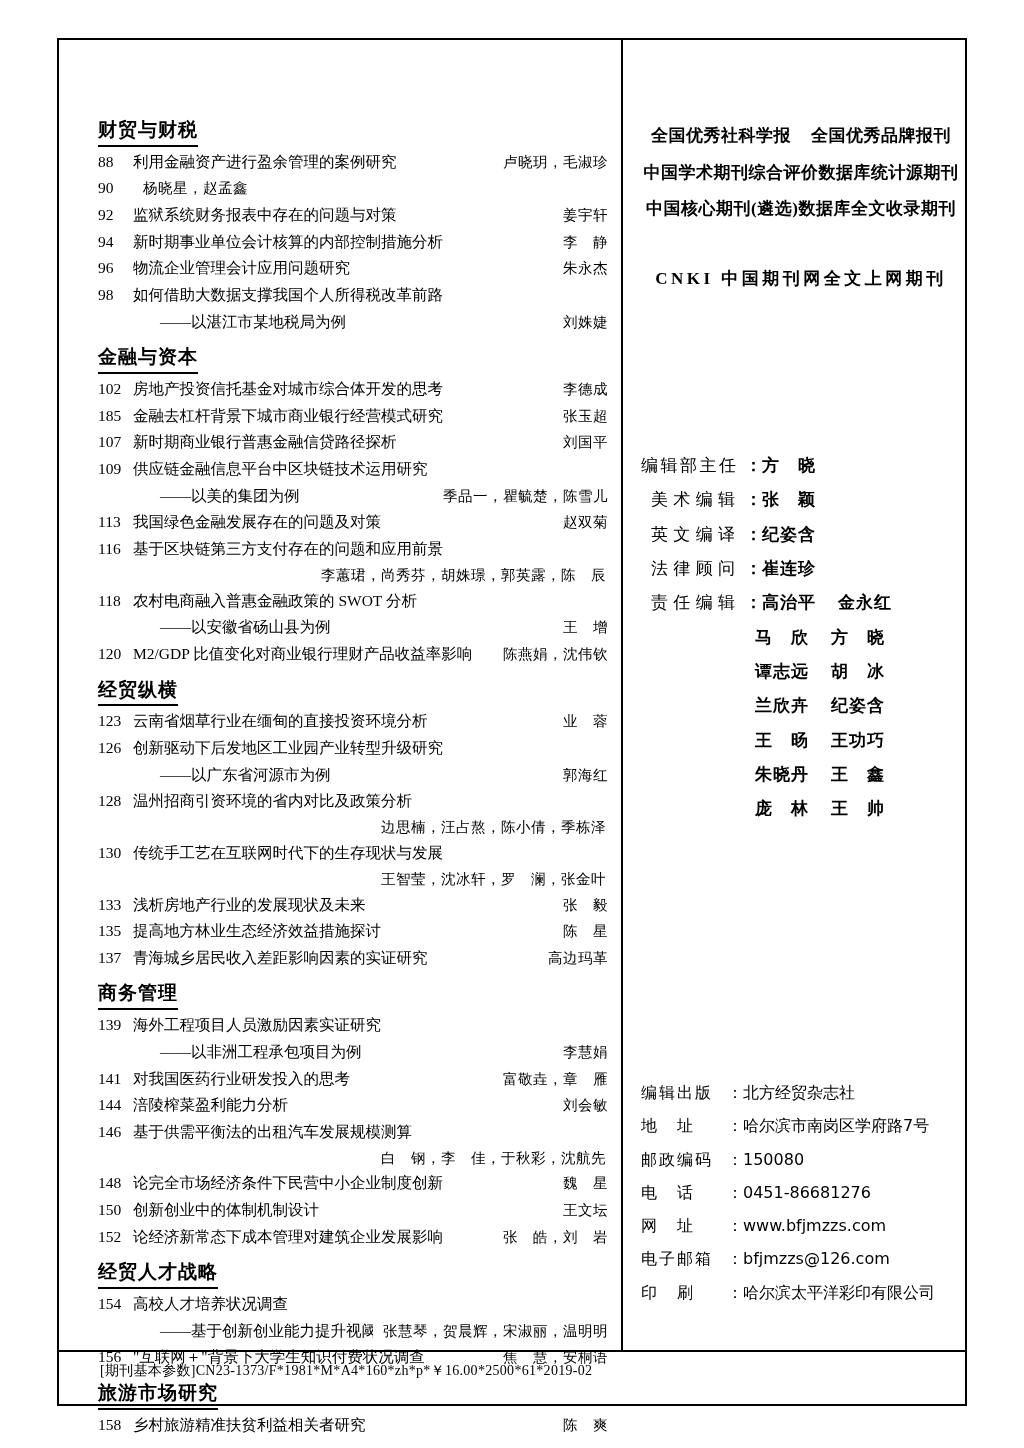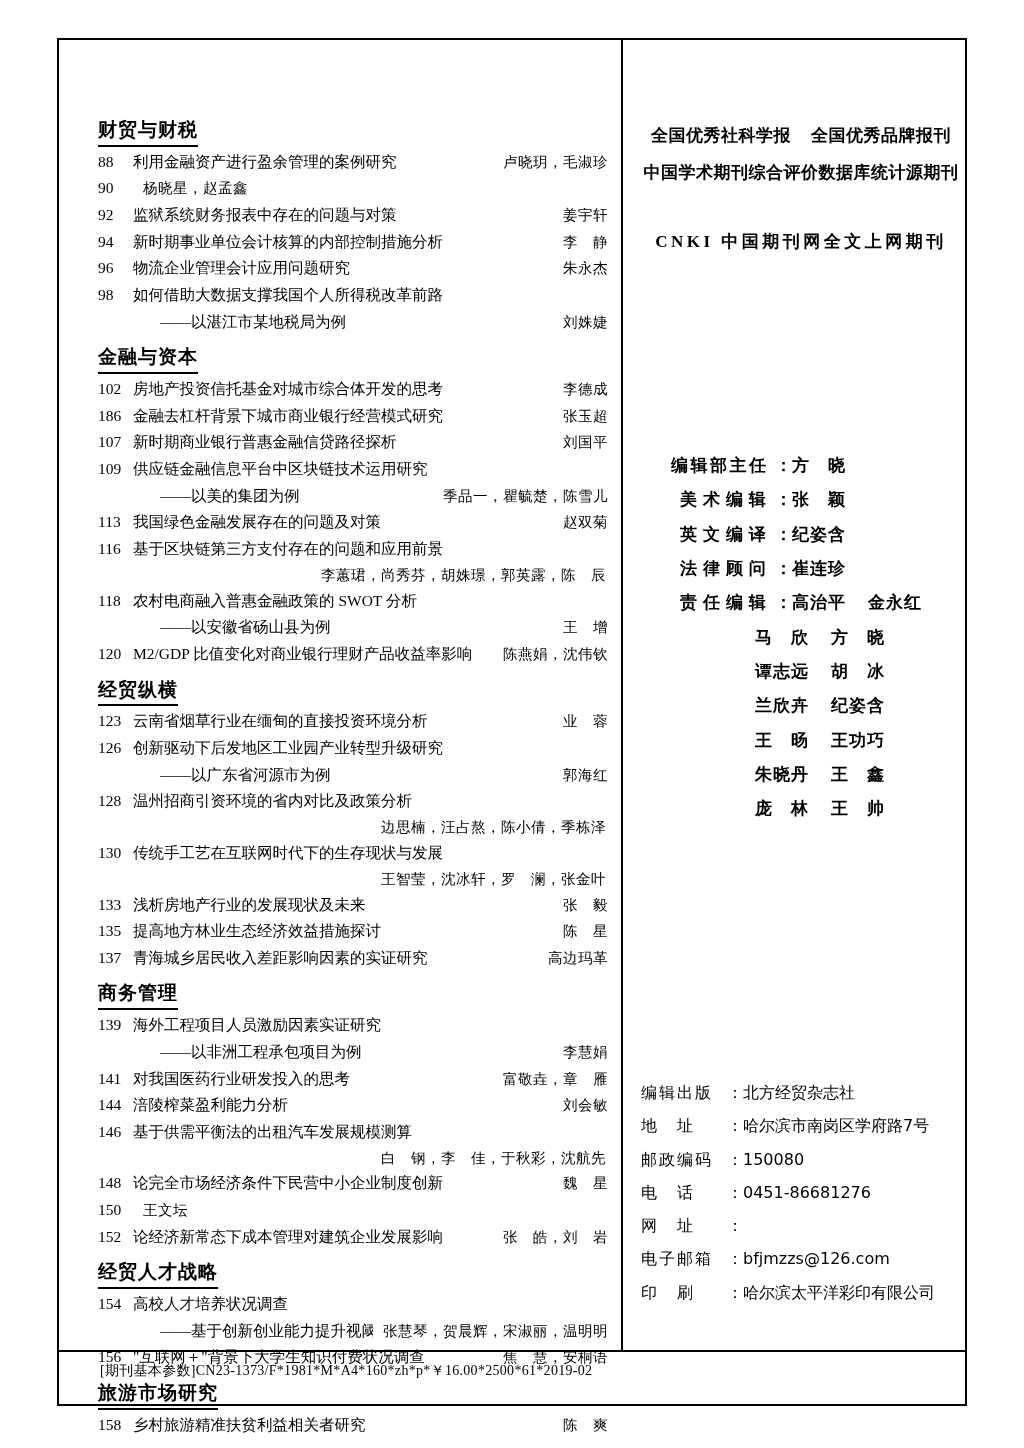--- a/index.html
+++ b/index.html
@@ -138,24 +138,23 @@
     font-family: "DejaVu Sans", "Liberation Sans", sans-serif;
     font-size: 17px;
     line-height: 2.02;
   }
   .staff-row {
     display: flex;
     align-items: baseline;
     white-space: nowrap;
   }
   .staff-label {
-    font-weight: bold;
+    font-weight: normal;
     flex: 0 0 104px;
     letter-spacing: 2.5px;
-    margin-left: 30px;
   }
   .staff-label.tight { letter-spacing: 0px; text-align: center; }
   .staff-colon { flex: 0 0 10px; font-weight: bold; }
   .staff-val {
     flex: 1 1 auto;
     font-weight: bold;
     letter-spacing: 1px;
   }
   .staff-val .n { display: inline-block; min-width: 76px; }
   .staff-cont { padding-left: 114px; font-weight: bold; letter-spacing: 1px; white-space: nowrap;}
@@ -220,21 +219,21 @@
           <span class="auth"></span>
         </div><div class="cont">
           <span class="ttl">——以湛江市某地税局为例</span>
           <span class="auth">刘姝婕</span>
         </div></div>
       <div class="sect"><div class="sect-head">金融与资本</div><div class="entry">
           <span class="pg">102</span>
           <span class="ttl">房地产投资信托基金对城市综合体开发的思考</span>
           <span class="auth">李德成</span>
         </div><div class="entry">
-          <span class="pg">186</span>
+          <span class="pg">185</span>
           <span class="ttl">金融去杠杆背景下城市商业银行经营模式研究</span>
           <span class="auth">张玉超</span>
         </div><div class="entry">
           <span class="pg">107</span>
           <span class="ttl">新时期商业银行普惠金融信贷路径探析</span>
           <span class="auth">刘国平</span>
         </div><div class="entry">
           <span class="pg">109</span>
           <span class="ttl">供应链金融信息平台中区块链技术运用研究</span>
           <span class="auth"></span>
@@ -311,20 +310,21 @@
         </div><div class="entry">
           <span class="pg">146</span>
           <span class="ttl">基于供需平衡法的出租汽车发展规模测算</span>
           <span class="auth"></span>
         </div><div class="authline">白　钢，李　佳，于秋彩，沈航先</div><div class="entry">
           <span class="pg">148</span>
           <span class="ttl">论完全市场经济条件下民营中小企业制度创新</span>
           <span class="auth">魏　星</span>
         </div><div class="entry">
           <span class="pg">150</span>
+          <span class="ttl">创新创业中的体制机制设计</span>
           <span class="auth">王文坛</span>
         </div><div class="entry">
           <span class="pg">152</span>
           <span class="ttl">论经济新常态下成本管理对建筑企业发展影响</span>
           <span class="auth">张　皓，刘　岩</span>
         </div></div>
       <div class="sect"><div class="sect-head">经贸人才战略</div><div class="entry">
           <span class="pg">154</span>
           <span class="ttl">高校人才培养状况调查</span>
           <span class="auth"></span>
@@ -340,20 +340,21 @@
           <span class="pg">158</span>
           <span class="ttl">乡村旅游精准扶贫利益相关者研究</span>
           <span class="auth">陈　爽</span>
         </div></div>
     </div>
 
   <div class="right">
     <div class="awards">
       <div class="row1"><span>全国优秀社科学报</span><span class="gap"></span><span>全国优秀品牌报刊</span></div>
       <div>中国学术期刊综合评价数据库统计源期刊</div>
+      <div>中国核心期刊(遴选)数据库全文收录期刊</div>
       <div class="spaced">CNKI 中国期刊网全文上网期刊</div>
     </div>
   </div>
 
   <div class="staff" id="staff">
       <div class="staff-row">
         <span class="staff-label">编辑部主任</span>
         <span class="staff-colon">：</span>
         <span class="staff-val"><span class="n">方　晓</span></span>
       </div>
@@ -402,20 +403,21 @@
         <span class="imp-val">150080</span>
       </div>
       <div class="imp-row">
         <span class="imp-label wide">电话</span>
         <span class="imp-colon">：</span>
         <span class="imp-val">0451-86681276</span>
       </div>
       <div class="imp-row">
         <span class="imp-label wide">网址</span>
         <span class="imp-colon">：</span>
+        <span class="imp-val">www.bfjmzzs.com</span>
       </div>
       <div class="imp-row">
         <span class="imp-label">电子邮箱</span>
         <span class="imp-colon">：</span>
         <span class="imp-val">bfjmzzs@126.com</span>
       </div>
       <div class="imp-row">
         <span class="imp-label wide">印刷</span>
         <span class="imp-colon">：</span>
         <span class="imp-val">哈尔滨太平洋彩印有限公司</span>

